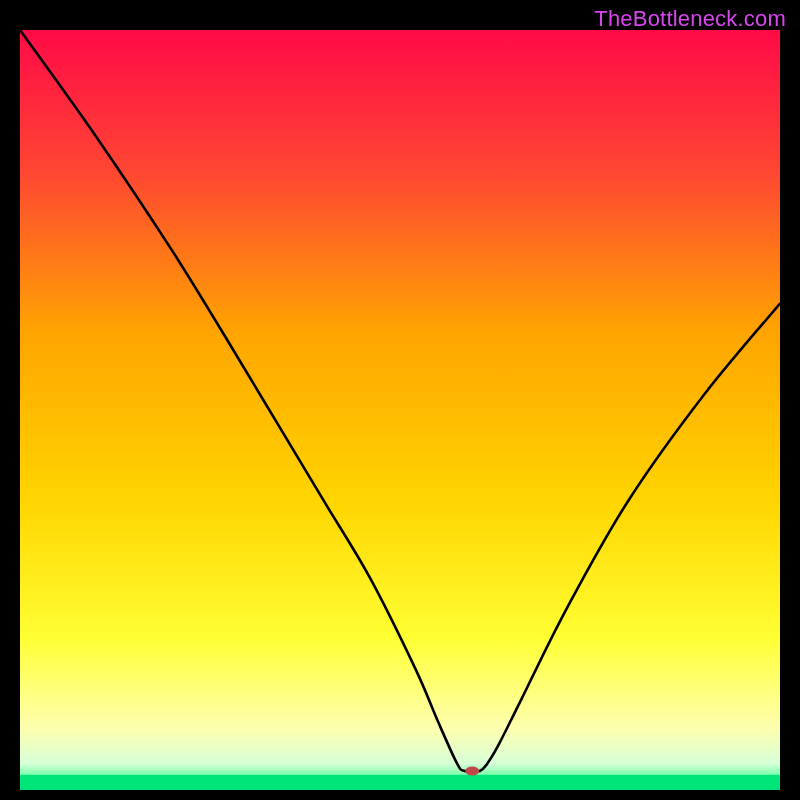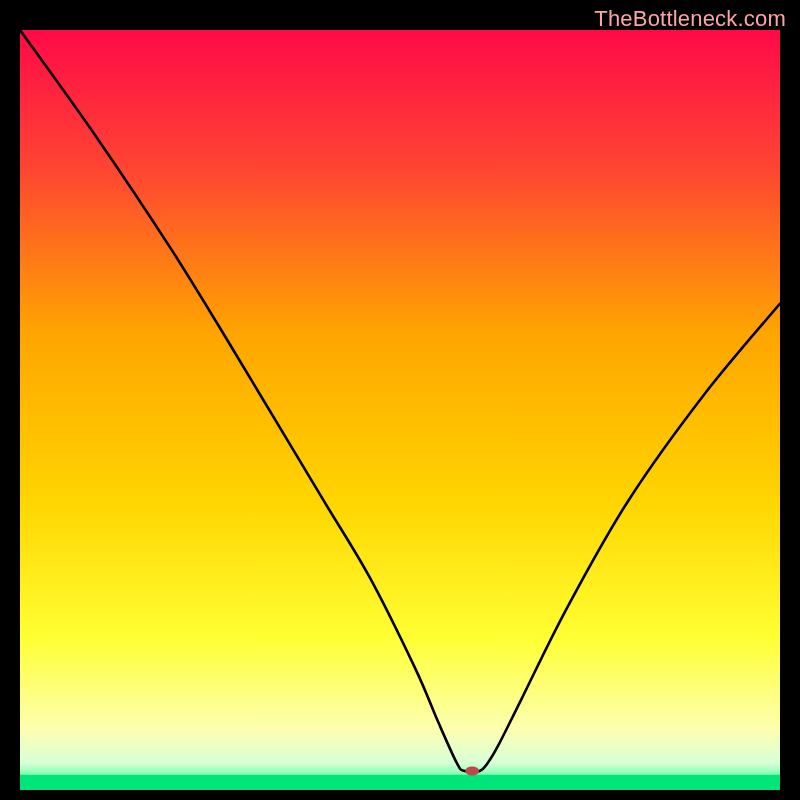--- a/index.html
+++ b/index.html
@@ -7,21 +7,21 @@
   .frame {
     position: relative;
     width: 800px;
     height: 800px;
     background: #000;
   }
   .watermark {
     position: absolute;
     top: 6px;
     right: 14px;
-    color: #fca5a5;
+    color: #d946ef;
     font-family: Arial, Helvetica, sans-serif;
     font-size: 22px;
     letter-spacing: 0.2px;
     user-select: none;
   }
   .plot-wrap {
     position: absolute;
     left: 20px;
     top: 30px;
     width: 760px;

